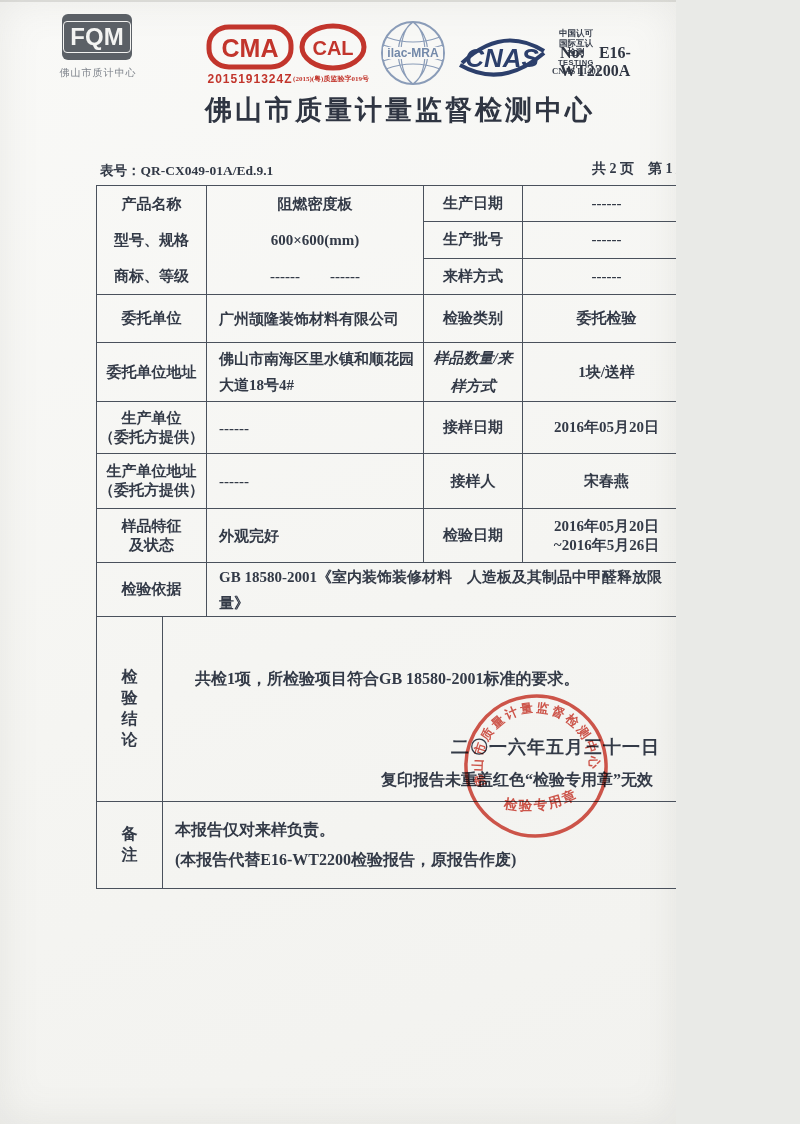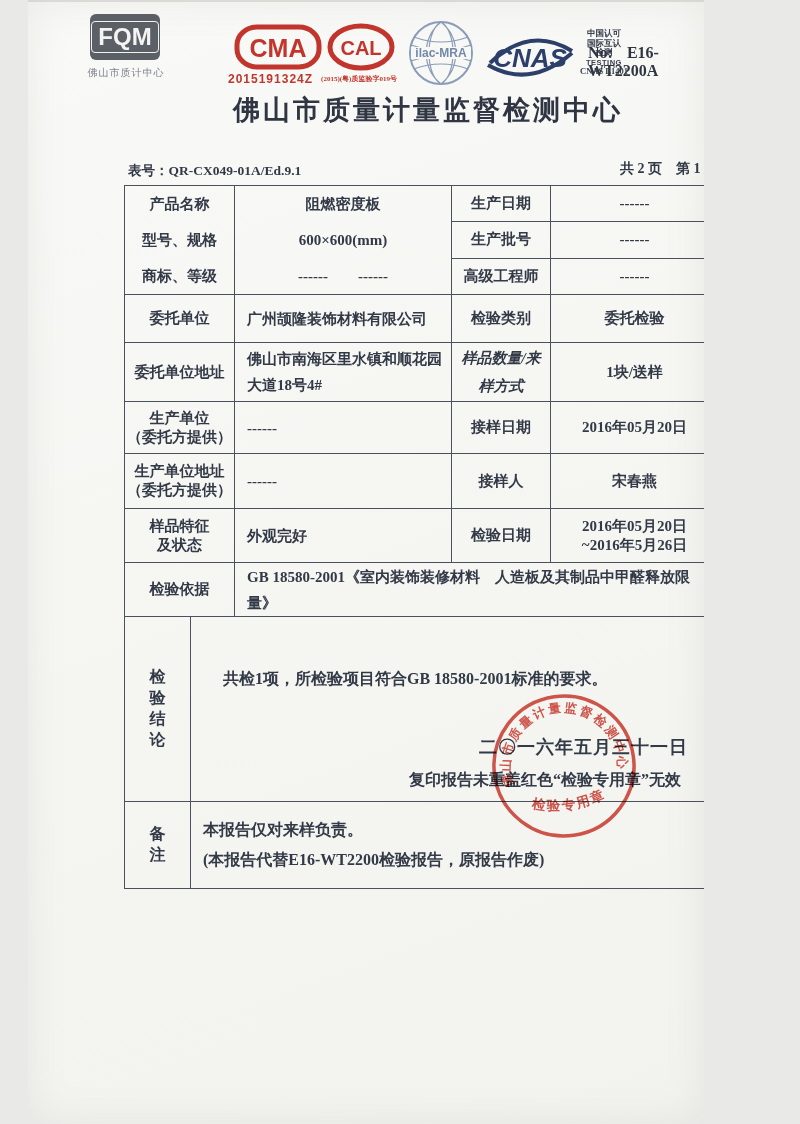--- a/index.html
+++ b/index.html
@@ -2,31 +2,30 @@
 <html><head>
 <meta charset="utf-8">
 <style>
   html,body{margin:0;padding:0;background:#e9eae7;}
   .page{
     position:relative;width:676px;height:1124px;overflow:hidden;
     background:linear-gradient(160deg,#f9f9f7 0%,#f5f5f2 55%,#f2f2ef 100%);
     font-family:"Liberation Serif","DejaVu Serif",serif;
     color:#333a47;
     box-shadow:inset 0 0 40px rgba(120,120,115,.12), inset 0 2px 0 rgba(150,150,145,.25);
-    margin-left:28px;
   }
   .abs{position:absolute;}
   
   .fqm-box{left:62px;top:14px;width:70px;height:46px;background:#5b6066;border-radius:6px;
     display:flex;align-items:center;justify-content:center;}
   .fqm-inner{border:1.5px solid #f2f2f0;border-radius:4px;padding:1px 6px;
     color:#f4f4f2;font-family:"Liberation Sans",sans-serif;font-weight:bold;font-size:24px;}
   .fqm-org{left:48px;top:66px;width:100px;text-align:center;font-size:10px;color:#7b8089;
     letter-spacing:1px;font-weight:normal;}
-  .cma-num{left:200px;top:72px;width:100px;text-align:left;font-size:12px;color:#c2352c;
+  .cma-num{left:200px;top:72px;width:100px;text-align:center;font-size:12px;color:#c2352c;
     font-weight:bold;letter-spacing:1px;font-family:"Liberation Sans",sans-serif;}
   .cal-num{left:288px;top:74px;width:86px;text-align:center;font-size:7px;color:#c2352c;font-weight:bold;}
   .accr{left:552px;top:29px;font-size:8.5px;line-height:9.5px;color:#3a414e;font-weight:bold;}
   .accr .sm{display:block;text-align:center;}
   .accr .testing{font-family:"Liberation Sans",sans-serif;font-size:7.5px;letter-spacing:.5px;}
   .report-no{left:560px;top:44px;font-size:16px;font-weight:bold;color:#2f3542;}
   .report-no .num{margin-left:14px;}
   
   .title-org{left:0;top:92px;width:800px;text-align:center;font-size:27px;font-weight:bold;
     letter-spacing:3px;color:#2f3542;}
@@ -134,21 +133,21 @@
         </div>
       </td>
       <td class="c">生产日期</td>
       <td class="c">------</td>
     </tr>
     <tr style="height:36px;">
       <td class="c">生产批号</td>
       <td class="c">------</td>
     </tr>
     <tr style="height:36px;">
-      <td class="c">高级工程师</td>
+      <td class="c">来样方式</td>
       <td class="c">------</td>
     </tr>
 
     <tr style="height:48px;">
       <td colspan="2" class="c">委托单位</td>
       <td class="pl">广州颉隆装饰材料有限公司</td>
       <td class="c">检验类别</td>
       <td class="c">委托检验</td>
     </tr>
 

